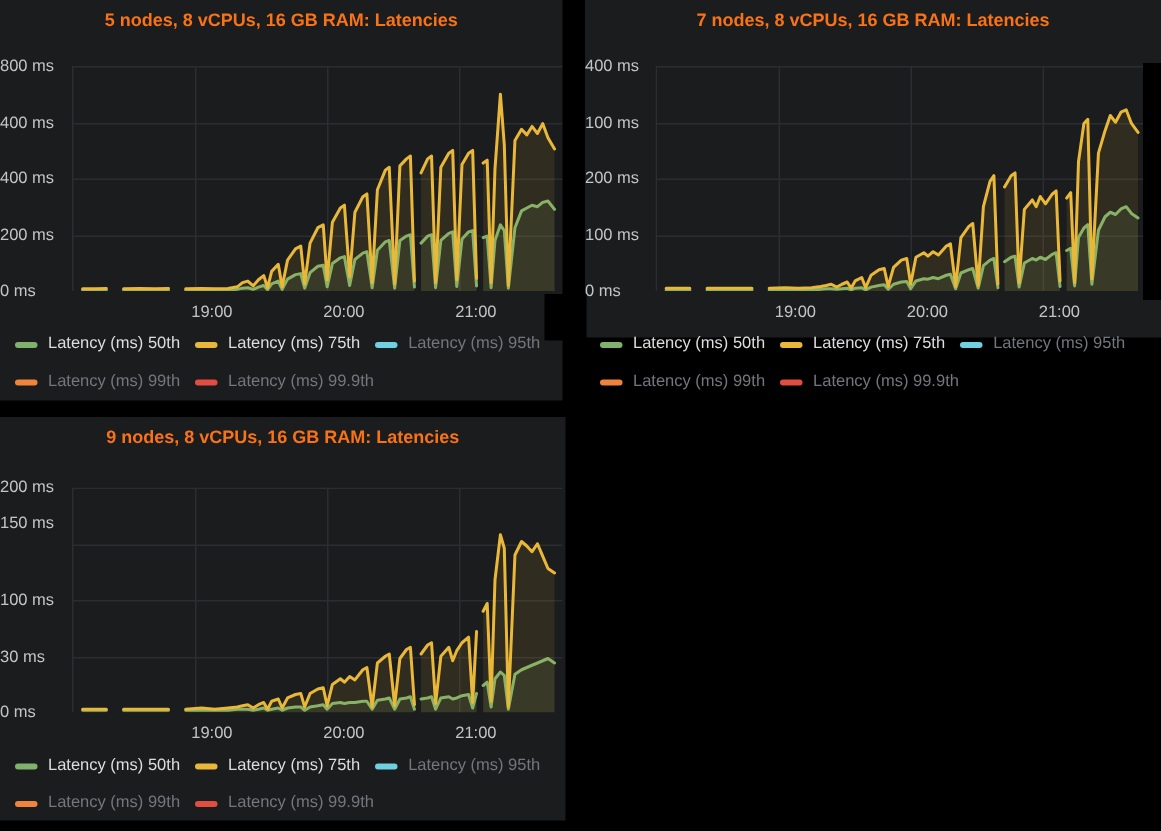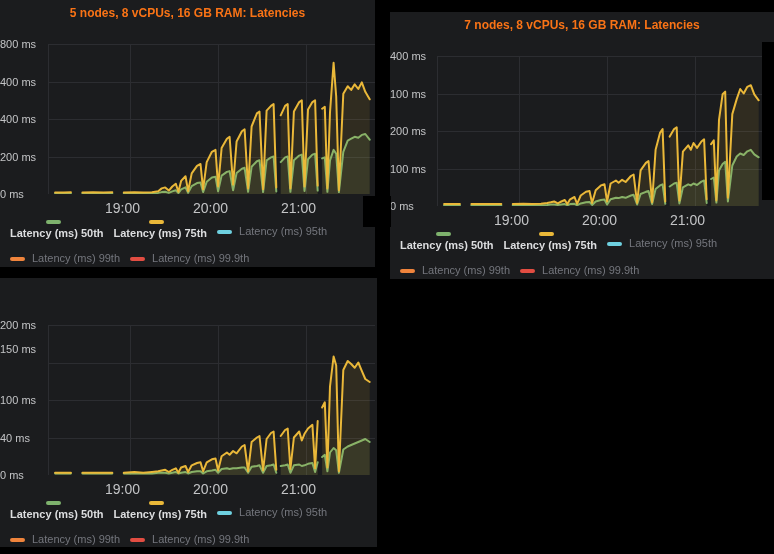--- a/index.html
+++ b/index.html
@@ -8,28 +8,28 @@
     font-family:"Liberation Sans",sans-serif;
   }
   #screen{position:absolute;inset:0;}
   .panel{position:absolute;background:#1b1c1e;}
   .ptitle{
     position:absolute;top:0;left:0;right:0;height:27px;line-height:27px;
     text-align:center;font-size:12px;font-weight:bold;color:#f97316;
     white-space:nowrap;overflow:hidden;
   }
   .ylab{position:absolute;color:#c3c4c6;font-size:11px;line-height:14px;}
-  .xlab{position:absolute;color:#c3c4c6;font-size:14px;text-align:left;line-height:14px;}
+  .xlab{position:absolute;color:#c3c4c6;font-size:11px;text-align:right;line-height:14px;}
   svg.graph{position:absolute;display:block;}
   .legend{
     position:absolute;display:flex;flex-wrap:wrap;align-items:center;
     column-gap:10px;row-gap:6px;line-height:19px;
   }
   .legend-item{display:inline-flex;align-items:center;font-size:11px;color:#74767d;cursor:pointer;white-space:nowrap;}
-  .legend-item.active{color:#dcdddf;font-weight:bold;flex-direction:column;}
+  .legend-item.active{color:#dcdddf;font-weight:normal;}
   .swatch{display:inline-block;width:15px;height:4px;border-radius:2px;margin-right:7px;flex:none;}
   .mask{position:absolute;background:#000;z-index:6;}
 </style>
 </head>
 <body>
 
 <div id="screen">
 
   <div class="panel" style="left:0;top:0;width:375px;height:267px;">
     <div class="ptitle">5 nodes, 8 vCPUs, 16 GB RAM: Latencies</div>
@@ -73,21 +73,21 @@
         <line x1="82.5" y1="0" x2="82.5" y2="150" stroke="#2c2d31" stroke-width="1"></line>
         <line x1="170.5" y1="0" x2="170.5" y2="150" stroke="#2c2d31" stroke-width="1"></line>
         <line x1="258.5" y1="0" x2="258.5" y2="150" stroke="#2c2d31" stroke-width="1"></line>
         <path d="M7.1 150L7.1 149.4L15.9 149.4L22.9 149.4L22.9 150ZM34.4 150L34.4 149.4L45.0 149.4L55.5 149.4L64.3 149.4L64.3 150ZM75.8 150L75.8 149.4L86.4 149.3L95.2 149.4L104.0 149.3L110.2 148.9L113.7 148.1L117.2 147.8L120.8 148.9L124.3 147.4L127.8 146.3L130.4 149.1L133.1 145.3L137.5 143.4L140.1 148.9L143.7 142.1L149.0 139.1L152.5 138.4L155.1 148.1L158.7 137.8L163.9 133.5L167.5 132.8L170.1 147.2L173.6 131.6L178.9 127.9L181.6 127.1L185.1 146.3L188.6 129.0L193.9 124.7L196.6 123.8L200.1 147.8L203.6 122.8L208.9 117.2L211.5 116.3L215.1 148.1L218.6 116.3L223.0 113.4L225.6 112.5L228.3 147.4L228.3 150ZM232.7 150L232.7 118.1L237.1 113.4L239.7 112.5L242.4 147.8L245.9 116.3L251.2 111.6L253.8 110.6L256.5 147.0L260.0 115.3L264.4 110.6L267.1 109.7L269.7 146.6L269.7 150ZM274.1 150L274.1 114.4L276.8 113.4L279.4 147.8L282.0 116.3L285.6 105.9L288.2 109.7L290.9 148.1L295.3 107.8L299.7 96.6L303.2 94.7L306.7 92.8L310.3 93.8L313.8 90.9L317.3 90.0L321.7 95.6L321.7 150Z" fill="#7EB26D" fill-opacity="0.1"></path>
         <path d="M7.1 149.4L15.9 149.4L22.9 149.4M34.4 149.4L45.0 149.4L55.5 149.4L64.3 149.4M75.8 149.4L86.4 149.3L95.2 149.4L104.0 149.3L110.2 148.9L113.7 148.1L117.2 147.8L120.8 148.9L124.3 147.4L127.8 146.3L130.4 149.1L133.1 145.3L137.5 143.4L140.1 148.9L143.7 142.1L149.0 139.1L152.5 138.4L155.1 148.1L158.7 137.8L163.9 133.5L167.5 132.8L170.1 147.2L173.6 131.6L178.9 127.9L181.6 127.1L185.1 146.3L188.6 129.0L193.9 124.7L196.6 123.8L200.1 147.8L203.6 122.8L208.9 117.2L211.5 116.3L215.1 148.1L218.6 116.3L223.0 113.4L225.6 112.5L228.3 147.4M232.7 118.1L237.1 113.4L239.7 112.5L242.4 147.8L245.9 116.3L251.2 111.6L253.8 110.6L256.5 147.0L260.0 115.3L264.4 110.6L267.1 109.7L269.7 146.6M274.1 114.4L276.8 113.4L279.4 147.8L282.0 116.3L285.6 105.9L288.2 109.7L290.9 148.1L295.3 107.8L299.7 96.6L303.2 94.7L306.7 92.8L310.3 93.8L313.8 90.9L317.3 90.0L321.7 95.6" fill="none" stroke="#7EB26D" stroke-width="2" stroke-linejoin="round" stroke-linecap="round"></path>
         <path d="M7.1 150L7.1 148.5L15.9 148.5L22.9 148.3L22.9 150ZM34.4 150L34.4 148.5L45.0 148.3L55.5 148.5L64.3 148.3L64.3 150ZM75.8 150L75.8 148.5L86.4 148.3L95.2 148.5L104.0 148.3L110.2 147.2L113.7 144.4L117.2 143.4L120.8 146.6L124.3 142.5L127.8 139.7L130.4 147.8L133.1 136.9L137.5 132.2L140.1 147.2L143.7 129.4L149.0 121.9L152.5 120.0L155.1 145.3L158.7 118.1L163.9 107.8L167.5 105.9L170.1 142.5L173.6 104.1L178.9 94.7L181.6 92.8L185.1 140.6L188.6 97.5L193.9 87.2L196.6 85.3L200.1 144.4L203.6 82.5L208.9 69.4L211.5 67.5L215.1 145.3L218.6 66.6L223.0 61.9L225.6 60.0L228.3 143.4L228.3 150ZM232.7 150L232.7 71.3L237.1 61.9L239.7 60.0L242.4 144.4L245.9 67.5L251.2 58.1L253.8 56.3L256.5 142.5L260.0 65.6L264.4 58.1L267.1 56.3L269.7 141.6L269.7 150ZM274.1 150L274.1 64.7L276.8 62.8L279.4 144.4L282.0 68.4L285.6 18.8L288.2 52.5L290.9 146.3L295.3 49.7L299.7 42.2L303.2 45.9L306.7 40.3L310.3 45.0L313.8 38.4L317.3 47.8L321.7 55.3L321.7 150Z" fill="#EAB839" fill-opacity="0.1"></path>
         <path d="M7.1 148.5L15.9 148.5L22.9 148.3M34.4 148.5L45.0 148.3L55.5 148.5L64.3 148.3M75.8 148.5L86.4 148.3L95.2 148.5L104.0 148.3L110.2 147.2L113.7 144.4L117.2 143.4L120.8 146.6L124.3 142.5L127.8 139.7L130.4 147.8L133.1 136.9L137.5 132.2L140.1 147.2L143.7 129.4L149.0 121.9L152.5 120.0L155.1 145.3L158.7 118.1L163.9 107.8L167.5 105.9L170.1 142.5L173.6 104.1L178.9 94.7L181.6 92.8L185.1 140.6L188.6 97.5L193.9 87.2L196.6 85.3L200.1 144.4L203.6 82.5L208.9 69.4L211.5 67.5L215.1 145.3L218.6 66.6L223.0 61.9L225.6 60.0L228.3 143.4M232.7 71.3L237.1 61.9L239.7 60.0L242.4 144.4L245.9 67.5L251.2 58.1L253.8 56.3L256.5 142.5L260.0 65.6L264.4 58.1L267.1 56.3L269.7 141.6M274.1 64.7L276.8 62.8L279.4 144.4L282.0 68.4L285.6 18.8L288.2 52.5L290.9 146.3L295.3 49.7L299.7 42.2L303.2 45.9L306.7 40.3L310.3 45.0L313.8 38.4L317.3 47.8L321.7 55.3" fill="none" stroke="#EAB839" stroke-width="2" stroke-linejoin="round" stroke-linecap="round"></path>
       </svg>
     </div>
 
-  <div class="panel" style="left:390;top:12px;width:384px;height:267px;left:390px;">
+  <div class="panel" style="left:390;top:0;width:384px;height:225px;left:390px;">
     <div class="ptitle">7 nodes, 8 vCPUs, 16 GB RAM: Latencies</div>
     <div class="legend" style="left: 10px; top: 220px; width: 368px;">
         <span class="legend-item active">
           <span class="swatch" style="background: rgb(126, 178, 109);"></span>
           <span>Latency (ms) 50th</span>
         </span>
         <span class="legend-item active">
           <span class="swatch" style="background: rgb(234, 184, 57);"></span>
           <span>Latency (ms) 75th</span>
         </span>
@@ -123,20 +123,21 @@
         <line x1="170.5" y1="0" x2="170.5" y2="150" stroke="#2c2d31" stroke-width="1"></line>
         <line x1="258.5" y1="0" x2="258.5" y2="150" stroke="#2c2d31" stroke-width="1"></line>
         <path d="M7.1 150L7.1 149.3L15.9 149.3L22.9 149.3L22.9 150ZM34.4 150L34.4 149.3L45.0 149.3L55.5 149.3L64.3 149.3L64.3 150ZM75.8 150L75.8 149.3L86.4 149.3L95.2 149.3L104.0 149.3L110.2 148.9L113.7 148.5L117.2 148.5L120.8 148.9L124.3 148.5L127.8 148.1L130.4 149.3L133.1 148.1L137.5 147.8L140.1 149.3L143.7 147.4L149.0 146.3L152.5 145.9L155.1 148.9L158.7 145.5L163.9 144.0L167.5 143.6L170.1 148.5L173.6 143.3L178.9 141.8L181.6 142.1L185.1 141.0L188.6 141.8L193.9 139.5L196.6 138.8L200.1 148.5L203.6 138.0L208.9 135.8L211.5 135.0L215.1 148.1L218.6 133.1L223.0 129.4L225.6 128.3L228.3 147.8L228.3 150ZM232.7 150L232.7 130.5L237.1 127.5L239.7 126.8L242.4 147.4L245.9 131.3L251.2 128.3L253.8 129.4L256.5 127.5L260.0 129.0L264.4 125.6L267.1 124.5L269.7 147.0L269.7 150ZM274.1 150L274.1 123.0L276.8 121.5L279.4 146.6L282.0 114.4L285.6 108.0L288.2 105.8L290.9 145.5L295.3 109.5L299.7 100.5L303.2 97.5L306.7 99.0L310.3 95.3L313.8 93.8L317.3 98.3L321.7 101.3L321.7 150Z" fill="#7EB26D" fill-opacity="0.1"></path>
         <path d="M7.1 149.3L15.9 149.3L22.9 149.3M34.4 149.3L45.0 149.3L55.5 149.3L64.3 149.3M75.8 149.3L86.4 149.3L95.2 149.3L104.0 149.3L110.2 148.9L113.7 148.5L117.2 148.5L120.8 148.9L124.3 148.5L127.8 148.1L130.4 149.3L133.1 148.1L137.5 147.8L140.1 149.3L143.7 147.4L149.0 146.3L152.5 145.9L155.1 148.9L158.7 145.5L163.9 144.0L167.5 143.6L170.1 148.5L173.6 143.3L178.9 141.8L181.6 142.1L185.1 141.0L188.6 141.8L193.9 139.5L196.6 138.8L200.1 148.5L203.6 138.0L208.9 135.8L211.5 135.0L215.1 148.1L218.6 133.1L223.0 129.4L225.6 128.3L228.3 147.8M232.7 130.5L237.1 127.5L239.7 126.8L242.4 147.4L245.9 131.3L251.2 128.3L253.8 129.4L256.5 127.5L260.0 129.0L264.4 125.6L267.1 124.5L269.7 147.0M274.1 123.0L276.8 121.5L279.4 146.6L282.0 114.4L285.6 108.0L288.2 105.8L290.9 145.5L295.3 109.5L299.7 100.5L303.2 97.5L306.7 99.0L310.3 95.3L313.8 93.8L317.3 98.3L321.7 101.3" fill="none" stroke="#7EB26D" stroke-width="2" stroke-linejoin="round" stroke-linecap="round"></path>
         <path d="M7.1 150L7.1 148.1L15.9 148.1L22.9 148.1L22.9 150ZM34.4 150L34.4 148.1L45.0 148.1L55.5 148.1L64.3 148.1L64.3 150ZM75.8 150L75.8 148.1L86.4 147.8L95.2 148.1L104.0 147.8L110.2 147.0L113.7 146.3L117.2 145.5L120.8 147.4L124.3 145.5L127.8 144.0L130.4 148.1L133.1 143.3L137.5 141.0L140.1 147.8L143.7 139.5L149.0 135.8L152.5 135.0L155.1 147.0L158.7 134.3L163.9 129.4L167.5 128.3L170.1 145.5L173.6 127.5L178.9 124.5L181.6 126.8L185.1 123.8L188.6 126.0L193.9 120.0L196.6 118.5L200.1 147.0L203.6 114.4L208.9 106.9L211.5 105.0L215.1 146.3L218.6 93.8L223.0 76.9L225.6 73.1L228.3 145.5L228.3 150ZM232.7 150L232.7 80.6L237.1 73.1L239.7 71.3L242.4 144.4L245.9 95.6L251.2 89.3L253.8 93.8L256.5 87.0L260.0 91.9L264.4 85.5L267.1 83.3L269.7 143.3L269.7 150ZM274.1 150L274.1 88.1L276.8 84.4L279.4 144.4L282.0 63.8L285.6 38.3L288.2 35.6L290.9 141.8L295.3 58.1L299.7 43.1L303.2 33.0L306.7 37.5L310.3 30.8L313.8 29.2L317.3 38.3L321.7 44.3L321.7 150Z" fill="#EAB839" fill-opacity="0.1"></path>
         <path d="M7.1 148.1L15.9 148.1L22.9 148.1M34.4 148.1L45.0 148.1L55.5 148.1L64.3 148.1M75.8 148.1L86.4 147.8L95.2 148.1L104.0 147.8L110.2 147.0L113.7 146.3L117.2 145.5L120.8 147.4L124.3 145.5L127.8 144.0L130.4 148.1L133.1 143.3L137.5 141.0L140.1 147.8L143.7 139.5L149.0 135.8L152.5 135.0L155.1 147.0L158.7 134.3L163.9 129.4L167.5 128.3L170.1 145.5L173.6 127.5L178.9 124.5L181.6 126.8L185.1 123.8L188.6 126.0L193.9 120.0L196.6 118.5L200.1 147.0L203.6 114.4L208.9 106.9L211.5 105.0L215.1 146.3L218.6 93.8L223.0 76.9L225.6 73.1L228.3 145.5M232.7 80.6L237.1 73.1L239.7 71.3L242.4 144.4L245.9 95.6L251.2 89.3L253.8 93.8L256.5 87.0L260.0 91.9L264.4 85.5L267.1 83.3L269.7 143.3M274.1 88.1L276.8 84.4L279.4 144.4L282.0 63.8L285.6 38.3L288.2 35.6L290.9 141.8L295.3 58.1L299.7 43.1L303.2 33.0L306.7 37.5L310.3 30.8L313.8 29.2L317.3 38.3L321.7 44.3" fill="none" stroke="#EAB839" stroke-width="2" stroke-linejoin="round" stroke-linecap="round"></path>
       </svg>
     </div>
 
   <div class="panel" style="left:0;top:278px;width:377px;height:269px;">
+    <div class="ptitle">9 nodes, 8 vCPUs, 16 GB RAM: Latencies</div>
     <div class="legend" style="left: 10px; top: 223px; width: 361px;">
         <span class="legend-item active">
           <span class="swatch" style="background: rgb(126, 178, 109);"></span>
           <span>Latency (ms) 50th</span>
         </span>
         <span class="legend-item active">
           <span class="swatch" style="background: rgb(234, 184, 57);"></span>
           <span>Latency (ms) 75th</span>
         </span>
         <span class="legend-item">
@@ -148,21 +149,21 @@
           <span>Latency (ms) 99th</span>
         </span>
         <span class="legend-item">
           <span class="swatch" style="background: rgb(226, 77, 66);"></span>
           <span>Latency (ms) 99.9th</span>
         </span>
       </div>
   <div class="ylab" style="left: 0px; width: 41px; top: 40px;">200 ms</div>
       <div class="ylab" style="left: 0px; width: 41px; top: 64px;">150 ms</div>
       <div class="ylab" style="left: 0px; width: 41px; top: 115px;">100 ms</div>
-      <div class="ylab" style="left: 0px; width: 41px; top: 153px;">40 ms</div>
+      <div class="ylab" style="left: 0px; width: 41px; top: 153px;">30 ms</div>
       <div class="ylab" style="left: 0px; width: 41px; top: 190px;">0 ms</div>
       <div class="xlab" style="left: 105px; width: 50px; top: 204px;">19:00</div>
       <div class="xlab" style="left: 193px; width: 50px; top: 204px;">20:00</div>
       <div class="xlab" style="left: 281px; width: 50px; top: 204px;">21:00</div>
       <svg class="graph" width="327" height="150" style="left: 48px; top: 47px;">
         <line x1="0" y1="0.5" x2="327" y2="0.5" stroke="#2c2d31" stroke-width="1"></line>
         <line x1="0" y1="38.5" x2="327" y2="38.5" stroke="#2c2d31" stroke-width="1"></line>
         <line x1="0" y1="75.5" x2="327" y2="75.5" stroke="#2c2d31" stroke-width="1"></line>
         <line x1="0" y1="113.5" x2="327" y2="113.5" stroke="#2c2d31" stroke-width="1"></line>
         <line x1="0" y1="150.5" x2="327" y2="150.5" stroke="#2c2d31" stroke-width="1"></line>

